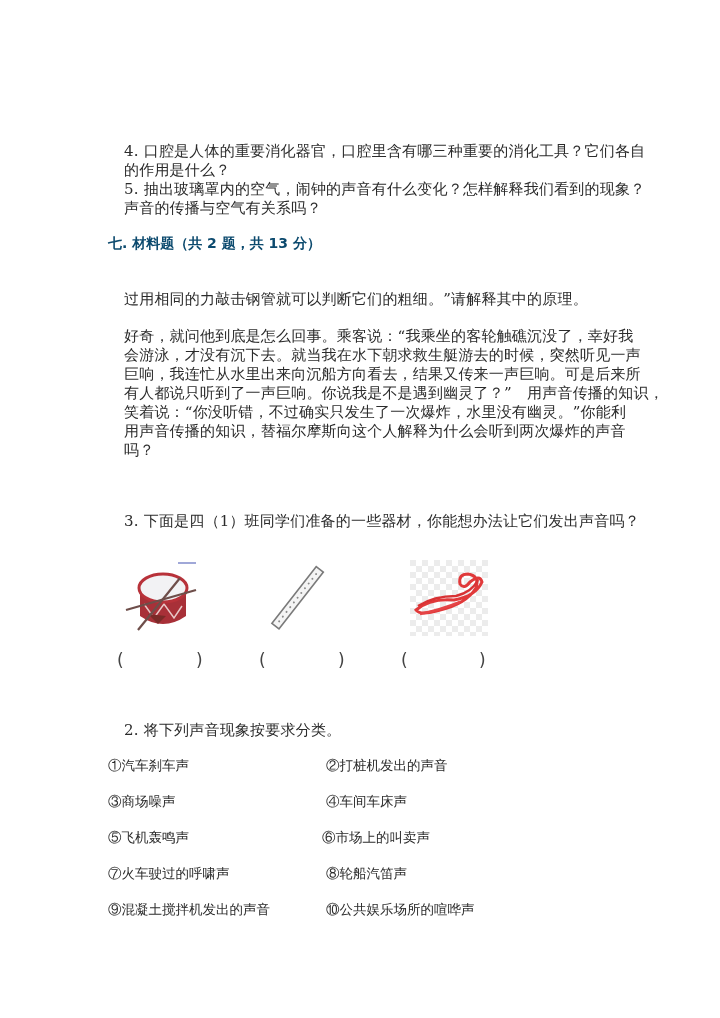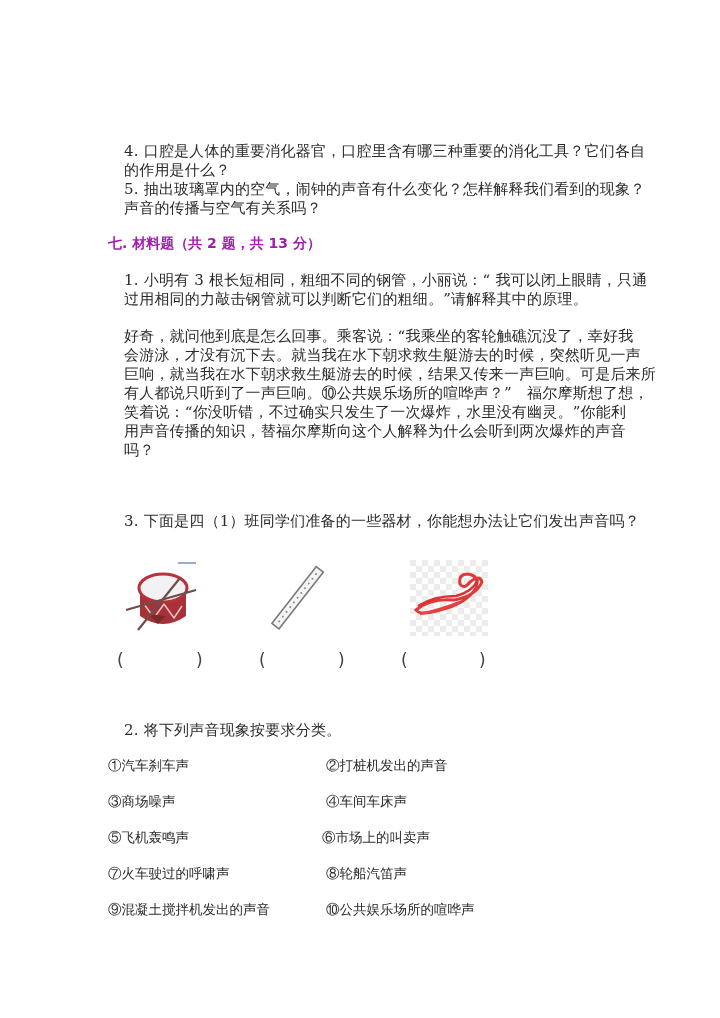--- a/index.html
+++ b/index.html
@@ -9,44 +9,43 @@
       color: #2b2b2b;
     }
     .page { position: absolute; left: 0; top: 0; width: 720px; height: 1018px; }
     .line {
       position: absolute; left: 124px; width: 510px;
       font-size: 15px; line-height: 18px; white-space: nowrap;
       letter-spacing: 0.2px;
     }
     .heading {
       position: absolute; left: 108px; font-size: 14px; font-weight: bold;
-      font-family: "DejaVu Sans", "Liberation Sans", sans-serif; color: #a21caf;
+      font-family: "DejaVu Sans", "Liberation Sans", sans-serif; color: #0c4a6e;
     }
     .img-box { position: absolute; }
     .bracket-row { position: absolute; top: 650px; font-size: 17px; color: #444; font-family: "DejaVu Sans", sans-serif; }
     .opt { position: absolute; font-size: 13.5px; white-space: nowrap; }
   </style>
 </head>
 <body>
 
 <div class="page">
 
   <div class="line" style="top:142px">4. 口腔是人体的重要消化器官，口腔里含有哪三种重要的消化工具？它们各自</div>
   <div class="line" style="top:161px">的作用是什么？</div>
   <div class="line" style="top:180px">5. 抽出玻璃罩内的空气，闹钟的声音有什么变化？怎样解释我们看到的现象？</div>
   <div class="line" style="top:199px">声音的传播与空气有关系吗？</div>
 
   <div class="heading" style="top:235px">七. 材料题（共 2 题，共 13 分）</div>
-  <div class="line" style="top:271px">1. 小明有 3 根长短相同，粗细不同的钢管，小丽说：“ 我可以闭上眼睛，只通</div>
   <div class="line" style="top:290px">过用相同的力敲击钢管就可以判断它们的粗细。”请解释其中的原理。</div>
 
   <div class="line" style="top:327px">好奇，就问他到底是怎么回事。乘客说：“我乘坐的客轮触礁沉没了，幸好我</div>
   <div class="line" style="top:346px">会游泳，才没有沉下去。就当我在水下朝求救生艇游去的时候，突然听见一声</div>
-  <div class="line" style="top:365px">巨响，就当我在水下朝求救生艇游去的时候，结果又传来一声巨响。可是后来所</div>
-  <div class="line" style="top:384px">有人都说只听到了一声巨响。⑩公共娱乐场所的喧哗声？”　福尔摩斯想了想，</div>
+  <div class="line" style="top:365px">巨响，我连忙从水里出来向沉船方向看去，结果又传来一声巨响。可是后来所</div>
+  <div class="line" style="top:384px">有人都说只听到了一声巨响。你说我是不是遇到幽灵了？”　用声音传播的知识，</div>
   <div class="line" style="top:403px">笑着说：“你没听错，不过确实只发生了一次爆炸，水里没有幽灵。”你能利</div>
   <div class="line" style="top:422px">用声音传播的知识，替福尔摩斯向这个人解释为什么会听到两次爆炸的声音</div>
   <div class="line" style="top:441px">吗？</div>
 
   <div class="line" style="top:512px">3. 下面是四（1）班同学们准备的一些器材，你能想办法让它们发出声音吗？</div>
 
   <div class="img-box" style="left:118px; top:558px; width:100px; height:80px;">
     <svg width="100" height="80" viewBox="0 0 100 80">
       <rect x="60" y="4" width="18" height="2" fill="#a0a8d8"></rect>
       <path d="M22 30 L22 58 Q45 74 68 58 L68 30 Z" fill="#a83038"></path>

